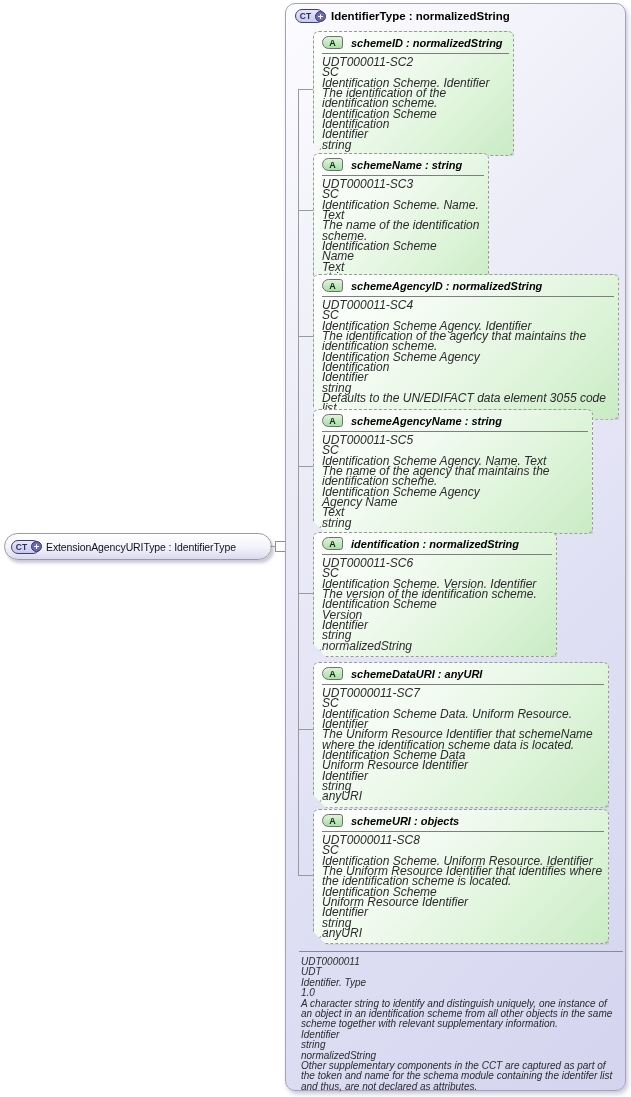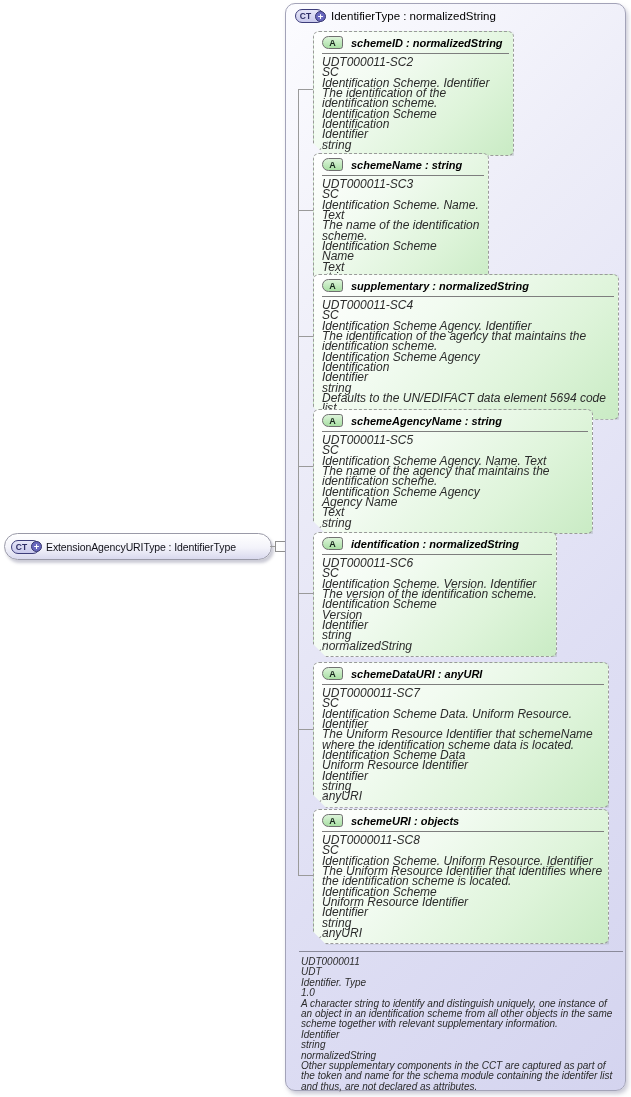--- a/index.html
+++ b/index.html
@@ -49,21 +49,21 @@
 
   
   .ctbox {
     position: absolute; left: 285px; top: 3px; width: 341px; height: 1088px;
     border: 1px solid #a3a3b8; border-radius: 10px;
     background: linear-gradient(135deg, #fcfcff 0%, #ededf8 30%, #dfdff4 65%, #d4d4ef 100%);
     box-shadow: 2px 3px 4px rgba(150,150,175,0.5);
     box-sizing: border-box;
   }
   .ct-head { position: absolute; left: 9px; top: 5px; display: flex; align-items: center; gap: 7px; }
-  .ct-title { font-weight: normal; font-size: 11.5px; color: #000; white-space: nowrap; text-align: center; }
+  .ct-title { font-weight: bold; font-size: 11.5px; color: #000; white-space: nowrap; text-align: center; }
 
   
   .rail { position: absolute; left: 12px; top: 85px; height: 786px; width: 0; border-left: 1px solid #9a9a9a; }
   .stub { position: absolute; left: 12px; width: 15px; height: 0; border-top: 1px solid #9a9a9a; }
   .s1 { top: 85px; } .s2 { top: 206px; } .s3 { top: 332px; } .s4 { top: 462px; }
   .s5 { top: 589px; } .s6 { top: 725px; } .s7 { top: 871px; }
 
   
   .attr {
     position: absolute; left: 27px;
@@ -173,32 +173,32 @@
 Identification Scheme
 Name
 Text
 string</div>
       <i class="bevel"></i>
     </div>
 
     <div class="attr a3">
       <div class="attr-head">
         <span class="aicon">A</span>
-        <span class="attr-label">supplementary : normalizedString</span>
+        <span class="attr-label">schemeAgencyID : normalizedString</span>
       </div>
       <div class="attr-div"></div>
       <div class="attr-doc">UDT000011-SC4
 SC
 Identification Scheme Agency. Identifier
 The identification of the agency that maintains the identification scheme.
 Identification Scheme Agency
 Identification
 Identifier
 string
-Defaults to the UN/EDIFACT data element 5694 code list.</div>
+Defaults to the UN/EDIFACT data element 3055 code list.</div>
       <i class="bevel"></i>
     </div>
 
     <div class="attr a4">
       <div class="attr-head">
         <span class="aicon">A</span>
         <span class="attr-label">schemeAgencyName : string</span>
       </div>
       <div class="attr-div"></div>
       <div class="attr-doc">UDT000011-SC5

